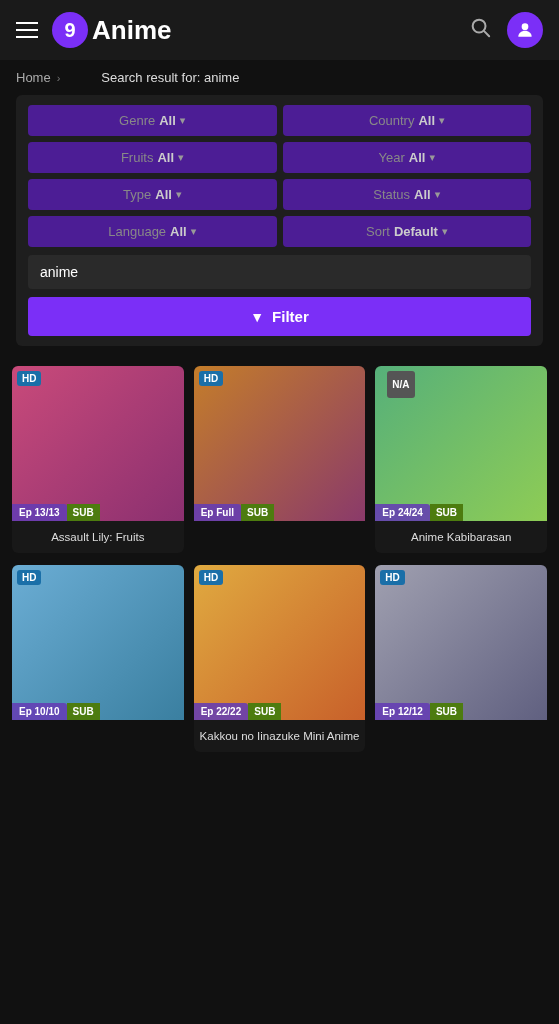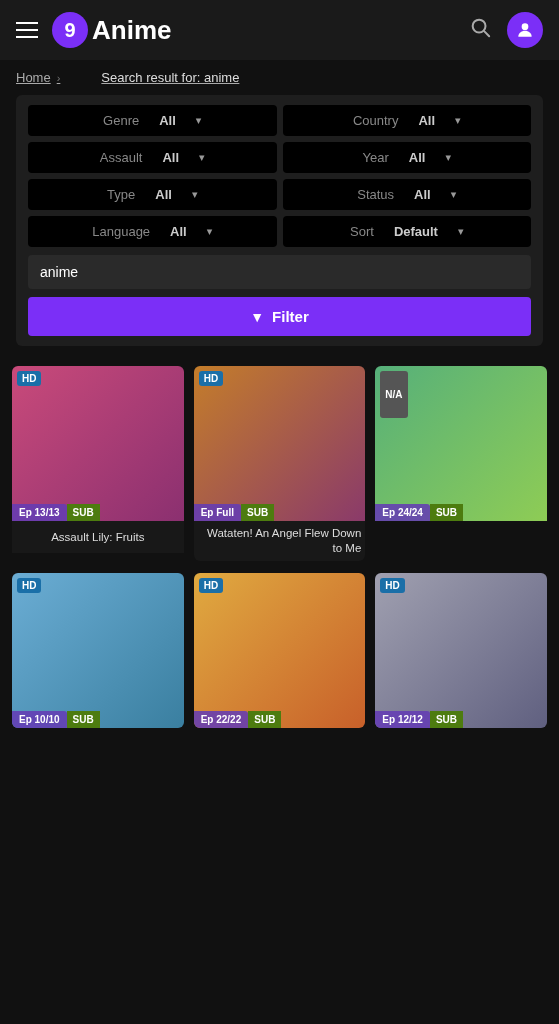--- a/index.html
+++ b/index.html
@@ -84,49 +84,48 @@
     }
 
     
     .breadcrumb {
       padding: 10px 16px;
       font-size: 13px;
       color: #aaa;
       display: flex;
       align-items: center;
       gap: 6px;
-      text-decoration: underline;
     }
     .breadcrumb a { color: #aaa; text-decoration: none; }
     .breadcrumb .chevron { font-size: 11px; color: #777; }
     .breadcrumb .current { color: #ddd; margin-left: 35px; }
 
     
     .filter-box {
       background: #1e1e1e;
       margin: 0 16px 12px;
       border-radius: 6px;
       padding: 10px 12px;
     }
     .filter-grid {
       display: grid;
       grid-template-columns: 1fr 1fr;
       gap: 6px;
       margin-bottom: 8px;
     }
     .filter-cell {
-      background: #000000;
+      background: #4c1d95;
       border-radius: 4px;
       padding: 8px 12px;
       font-size: 13px;
       color: #999;
       display: flex;
       align-items: center;
       justify-content: center;
-      gap: 20px;
+      gap: 4px;
       cursor: pointer;
     }
     .filter-cell .label { color: #888; }
     .filter-cell .value { color: #ccc; font-weight: 600; }
     .filter-cell .arrow { color: #999; font-size: 11px; }
 
     .search-input-wrap {
       margin-bottom: 8px;
     }
     .search-input {
@@ -182,26 +181,26 @@
       background: #1a6fa8;
       color: #fff;
       font-size: 10px;
       font-weight: 700;
       padding: 2px 5px;
       border-radius: 3px;
     }
     .badge-na {
       position: absolute;
       top: 5px;
-      left: 5px;
+      left: 12px;
       background: #555;
       color: #fff;
       font-size: 10px;
       font-weight: 700;
-      padding: 18px 5px;
+      padding: 8px 5px;
       border-radius: 3px;
     }
     .card-bottom-bar {
       position: absolute;
       bottom: 0;
       left: 0;
       right: 0;
       display: flex;
       align-items: center;
     }
@@ -297,21 +296,21 @@
       <span class="value">All</span>
       <span class="arrow">▾</span>
     </div>
     <div class="filter-cell">
       <span class="label">Country</span>
       <span class="value">All</span>
       <span class="arrow">▾</span>
     </div>
 
     <div class="filter-cell">
-      <span class="label">Assault</span>
+      <span class="label">Fruits</span>
       <span class="value">All</span>
       <span class="arrow">▾</span>
     </div>
     <div class="filter-cell">
       <span class="label">Year</span>
       <span class="value">All</span>
       <span class="arrow">▾</span>
     </div>
 
     <div class="filter-cell">
@@ -363,32 +362,32 @@
     <div class="anime-card">
     <div class="card-thumb">
       <div class="thumb-inner thumb-c2">
       </div>
       <div class="badge-hd">HD</div>
       <div class="card-bottom-bar">
         <span class="ep-badge">Ep Full</span>
         <span class="sub-badge">SUB</span>
       </div>
     </div>
-    <div class="card-title">Wataten! An Angel Flew Down to Me</div>
   </div>
     <div class="anime-card">
     <div class="card-thumb">
       <div class="thumb-inner thumb-c3">
       </div>
       <div class="badge-na">N/A</div>
       <div class="card-bottom-bar">
         <span class="ep-badge">Ep 24/24</span>
         <span class="sub-badge">SUB</span>
       </div>
     </div>
+    <div class="card-title">Anime Kabibarasan</div>
   </div>
     <div class="anime-card">
     <div class="card-thumb">
       <div class="thumb-inner thumb-c4">
       </div>
       <div class="badge-hd">HD</div>
       <div class="card-bottom-bar">
         <span class="ep-badge">Ep 10/10</span>
         <span class="sub-badge">SUB</span>
       </div>
@@ -397,20 +396,21 @@
     <div class="anime-card">
     <div class="card-thumb">
       <div class="thumb-inner thumb-c5">
       </div>
       <div class="badge-hd">HD</div>
       <div class="card-bottom-bar">
         <span class="ep-badge">Ep 22/22</span>
         <span class="sub-badge">SUB</span>
       </div>
     </div>
+    <div class="card-title">Kakkou no Iinazuke Mini Anime</div>
   </div>
     <div class="anime-card">
     <div class="card-thumb">
       <div class="thumb-inner thumb-c6">
       </div>
       <div class="badge-hd">HD</div>
       <div class="card-bottom-bar">
         <span class="ep-badge">Ep 12/12</span>
         <span class="sub-badge">SUB</span>
       </div>

